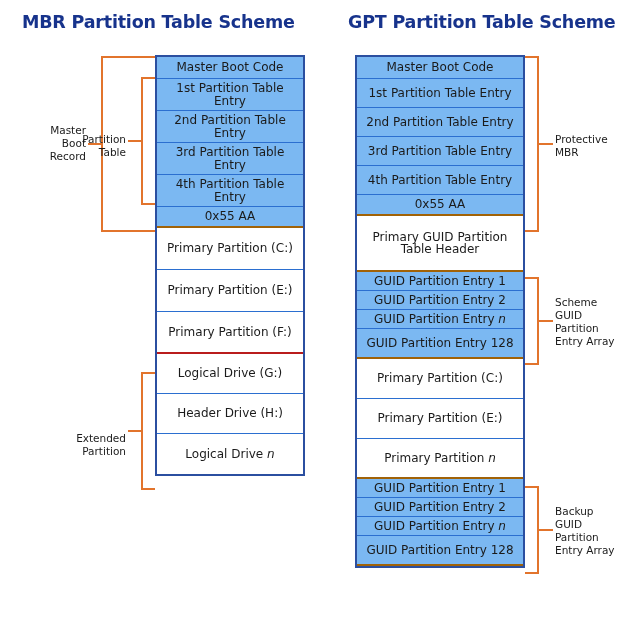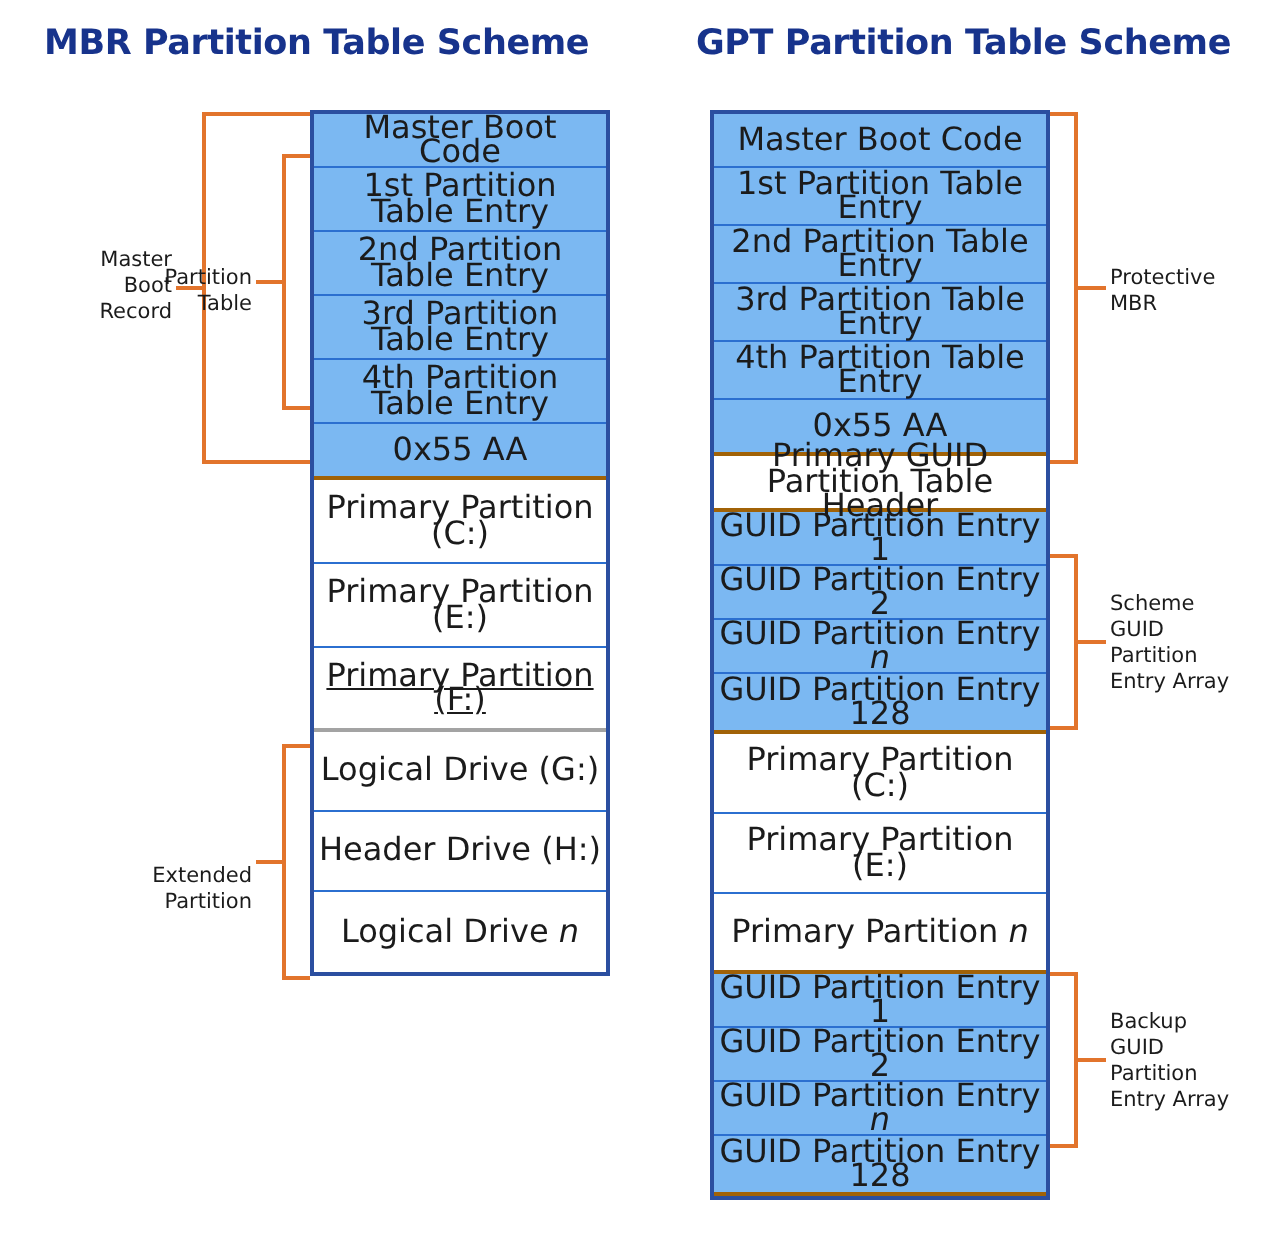--- a/index.html
+++ b/index.html
@@ -43,24 +43,24 @@
   #mbr-column { left: 155px; top: 55px; width: 150px; }
   #gpt-column { left: 355px; top: 55px; width: 170px; }
 
   .block {
     box-sizing: border-box;
     border-bottom: 1px solid #2b6fd0;
     display: flex;
     align-items: center;
     justify-content: center;
     text-align: center;
-    font-size: 16px;
+    font-size: 12px;
     color: #1b1b1b;
     line-height: 12.5px;
-    padding: 13px 2px;
+    padding: 1px 2px;
     background: #ffffff;
   }
   .block:last-child { border-bottom: none; }
   .block.fill { background: #7bb8f2; }
   .block .ital { font-style: italic; }
 
   
   .block.group-end { border-bottom: 2px solid #a16207; }
 
   
@@ -115,21 +115,21 @@
     </div>
     <div class="block fill group-end" style="height:21px">
       <span>0x55 AA</span>
     </div>
     <div class="block" style="height:42px">
       <span>Primary Partition (C:)</span>
     </div>
     <div class="block" style="height:42px">
       <span>Primary Partition (E:)</span>
     </div>
-    <div class="block" style="height:42px; border-bottom:2px solid #a3a3a3;text-decoration:underline;">
+    <div class="block" style="height:42px; border-bottom:2px solid #b91c1c;">
       <span>Primary Partition (F:)</span>
     </div>
     <div class="block" style="height:40px">
       <span>Logical Drive (G:)</span>
     </div>
     <div class="block" style="height:40px">
       <span>Header Drive (H:)</span>
     </div>
     <div class="block" style="height:40px">
       <span class="js-ital">Logical Drive <i class="ital">n</i></span>
@@ -164,21 +164,21 @@
     </div>
     <div class="block fill" style="height:29px">
       <span>3rd Partition Table Entry</span>
     </div>
     <div class="block fill" style="height:29px">
       <span>4th Partition Table Entry</span>
     </div>
     <div class="block fill group-end" style="height:21px">
       <span>0x55 AA</span>
     </div>
-    <div class="block group-end" style="height:28px">
+    <div class="block group-end" style="height:56px">
       <span>Primary GUID Partition Table Header</span>
     </div>
     <div class="block fill" style="height:19px">
       <span>GUID Partition Entry 1</span>
     </div>
     <div class="block fill" style="height:19px">
       <span>GUID Partition Entry 2</span>
     </div>
     <div class="block fill" style="height:19px">
       <span class="js-ital">GUID Partition Entry <i class="ital">n</i></span>

